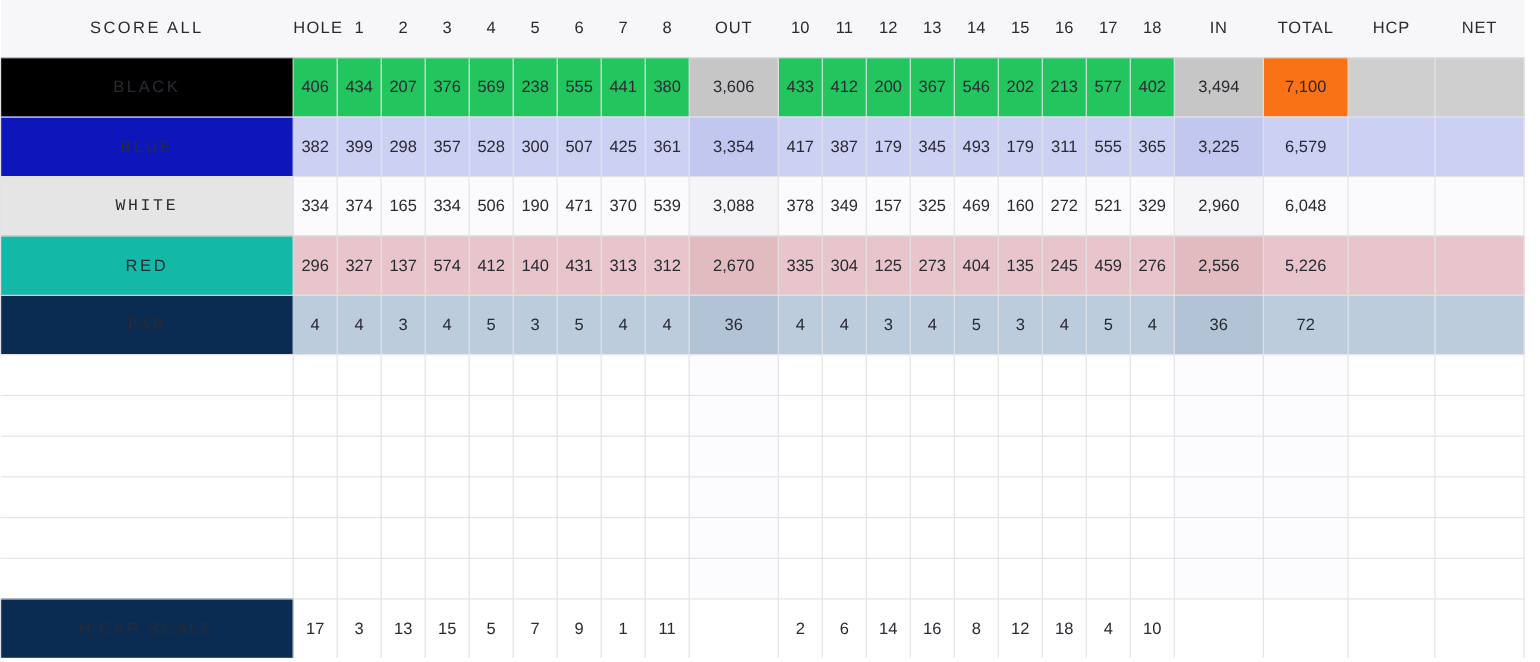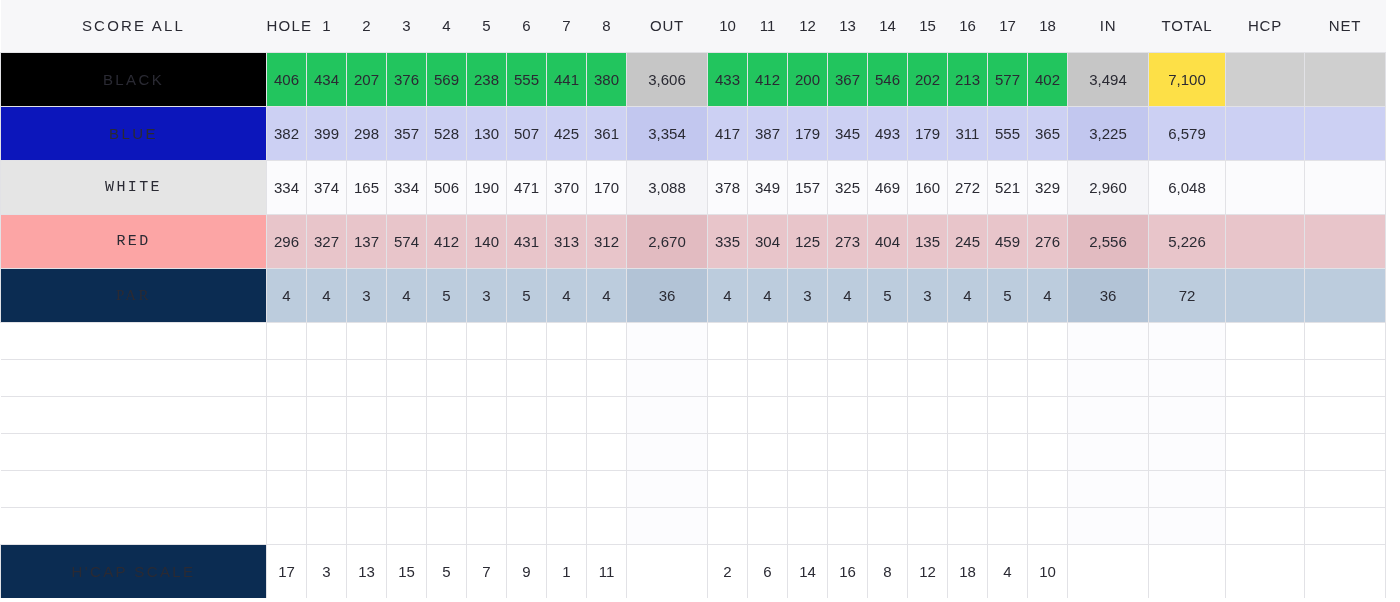--- a/index.html
+++ b/index.html
@@ -55,28 +55,28 @@
   
   tr.tee-row { height: 54px; }
   .tee-label {
     font-size: 14px;
     letter-spacing: 2.4px;
     text-align: center;
   }
   .tee-black  { background: #000000; color: #ffffff; }
   .tee-blue   { background: #0c16bb; color: #ffffff; }
   .tee-white  { background: #e5e5e5; color: #2a2a33; font-family: Liberation Mono, monospace; }
-  .tee-red    { background: #fca5a5; color: #ffffff; font-family: Liberation Mono, monospace; }
+  .tee-red    { background: #14b8a6; color: #ffffff; }
   .tee-par    { background: #0b2c52; color: #ffffff; font-family: Liberation Serif, serif; }
   .tee-hcap   { background: #0b2c52; color: #ffffff; }
 
   
   .cells-black  { background: #22c55e; color: #2a2a33; }
   .cells-black-sum { background: #c6c6c6; color: #2a2a33; }
-  .cells-black-tot { background: #fde047; color: #2a2a33; }
+  .cells-black-tot { background: #f97316; color: #2a2a33; }
   .cells-black-blank { background: #cfcfcf; }
 
   .cells-blue  { background: #ccd0f3; color: #2a2a33; }
   .cells-blue-sum { background: #c2c7ef; color: #2a2a33; }
   .cells-blue-blank { background: #ccd0f3; }
 
   .cells-white { background: #fbfbfd; color: #2a2a33; }
   .cells-white-sum { background: #f5f5f8; color: #2a2a33; }
   .cells-white-blank { background: #fbfbfd; }
 
@@ -188,21 +188,21 @@
       <td class="cells-black-blank last-col"></td>
     </tr>
 
     <tr class="tee-row">
       <td class="tee-label tee-blue first-col">BLUE</td>
       <td class="cells-blue">382</td>
       <td class="cells-blue">399</td>
       <td class="cells-blue">298</td>
       <td class="cells-blue">357</td>
       <td class="cells-blue">528</td>
-      <td class="cells-blue">130</td>
+      <td class="cells-blue">300</td>
       <td class="cells-blue">507</td>
       <td class="cells-blue">425</td>
       <td class="cells-blue">361</td>
       <td class="cells-blue-sum">3,354</td>
       <td class="cells-blue">417</td>
       <td class="cells-blue">387</td>
       <td class="cells-blue">179</td>
       <td class="cells-blue">345</td>
       <td class="cells-blue">493</td>
       <td class="cells-blue">179</td>
@@ -218,21 +218,21 @@
     <tr class="tee-row">
       <td class="tee-label tee-white first-col">WHITE</td>
       <td class="cells-white">334</td>
       <td class="cells-white">374</td>
       <td class="cells-white">165</td>
       <td class="cells-white">334</td>
       <td class="cells-white">506</td>
       <td class="cells-white">190</td>
       <td class="cells-white">471</td>
       <td class="cells-white">370</td>
-      <td class="cells-white">170</td>
+      <td class="cells-white">539</td>
       <td class="cells-white-sum">3,088</td>
       <td class="cells-white">378</td>
       <td class="cells-white">349</td>
       <td class="cells-white">157</td>
       <td class="cells-white">325</td>
       <td class="cells-white">469</td>
       <td class="cells-white">160</td>
       <td class="cells-white">272</td>
       <td class="cells-white">521</td>
       <td class="cells-white">329</td>

